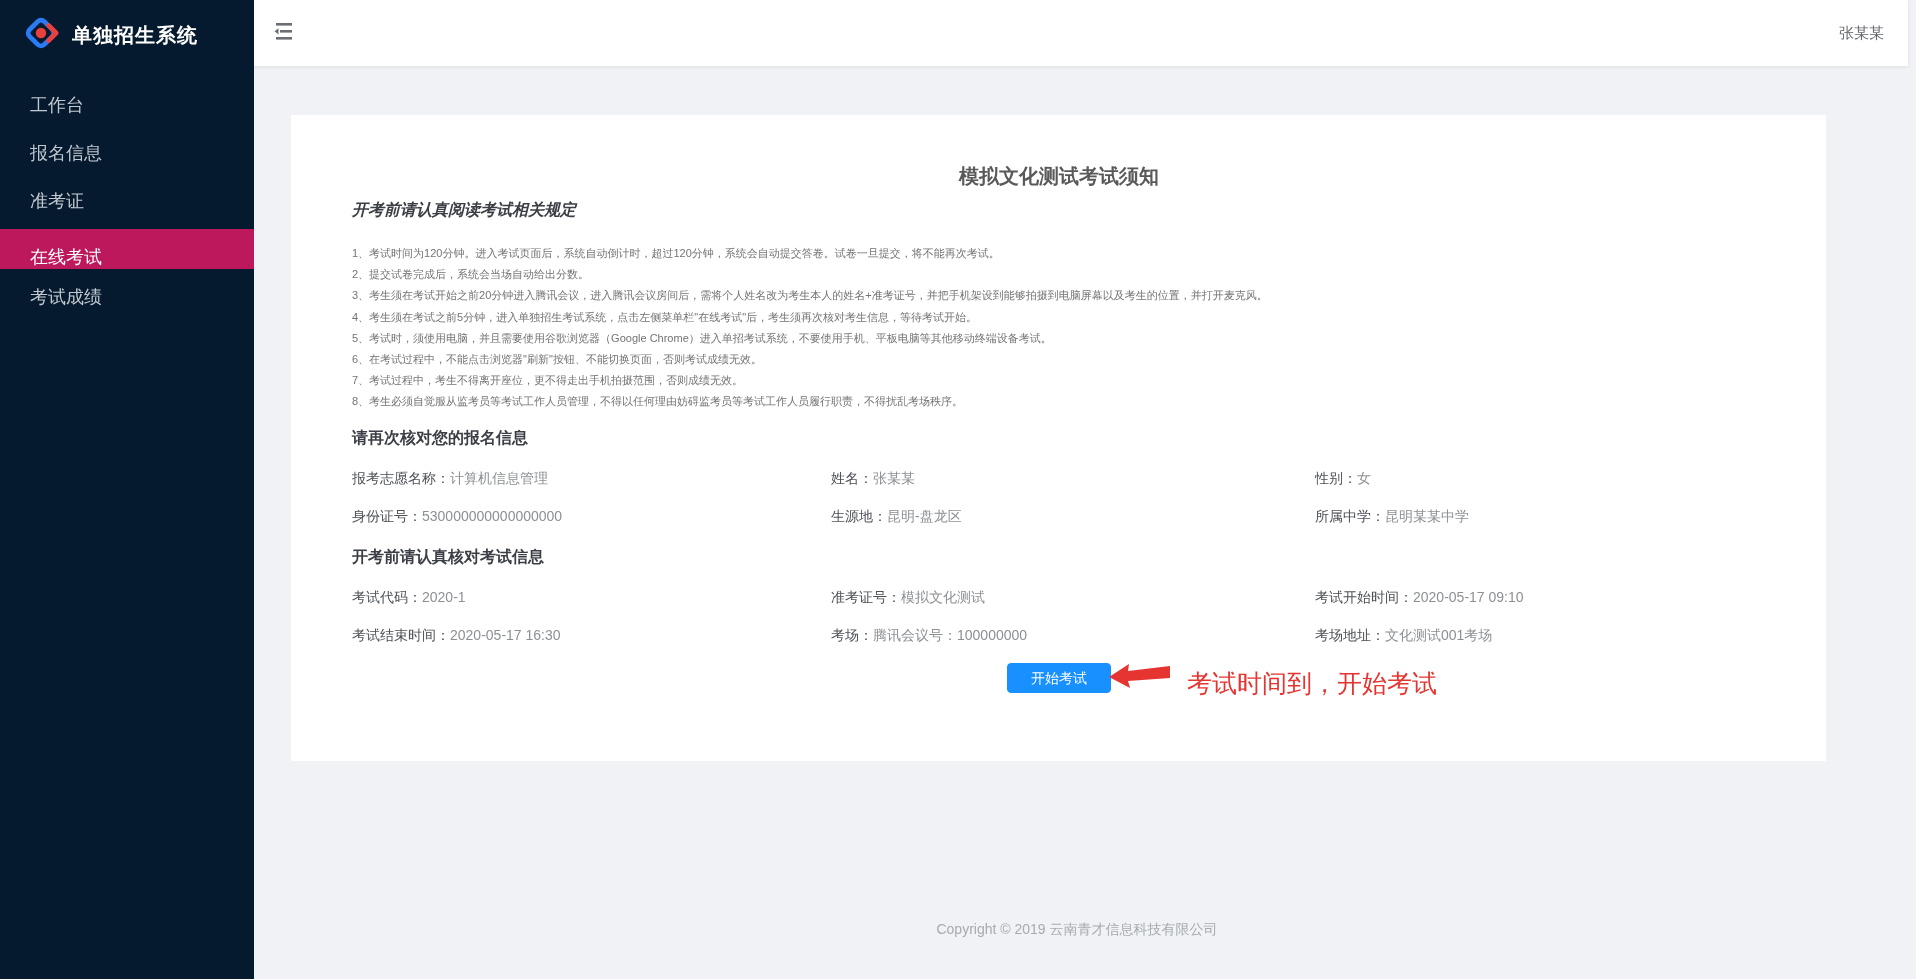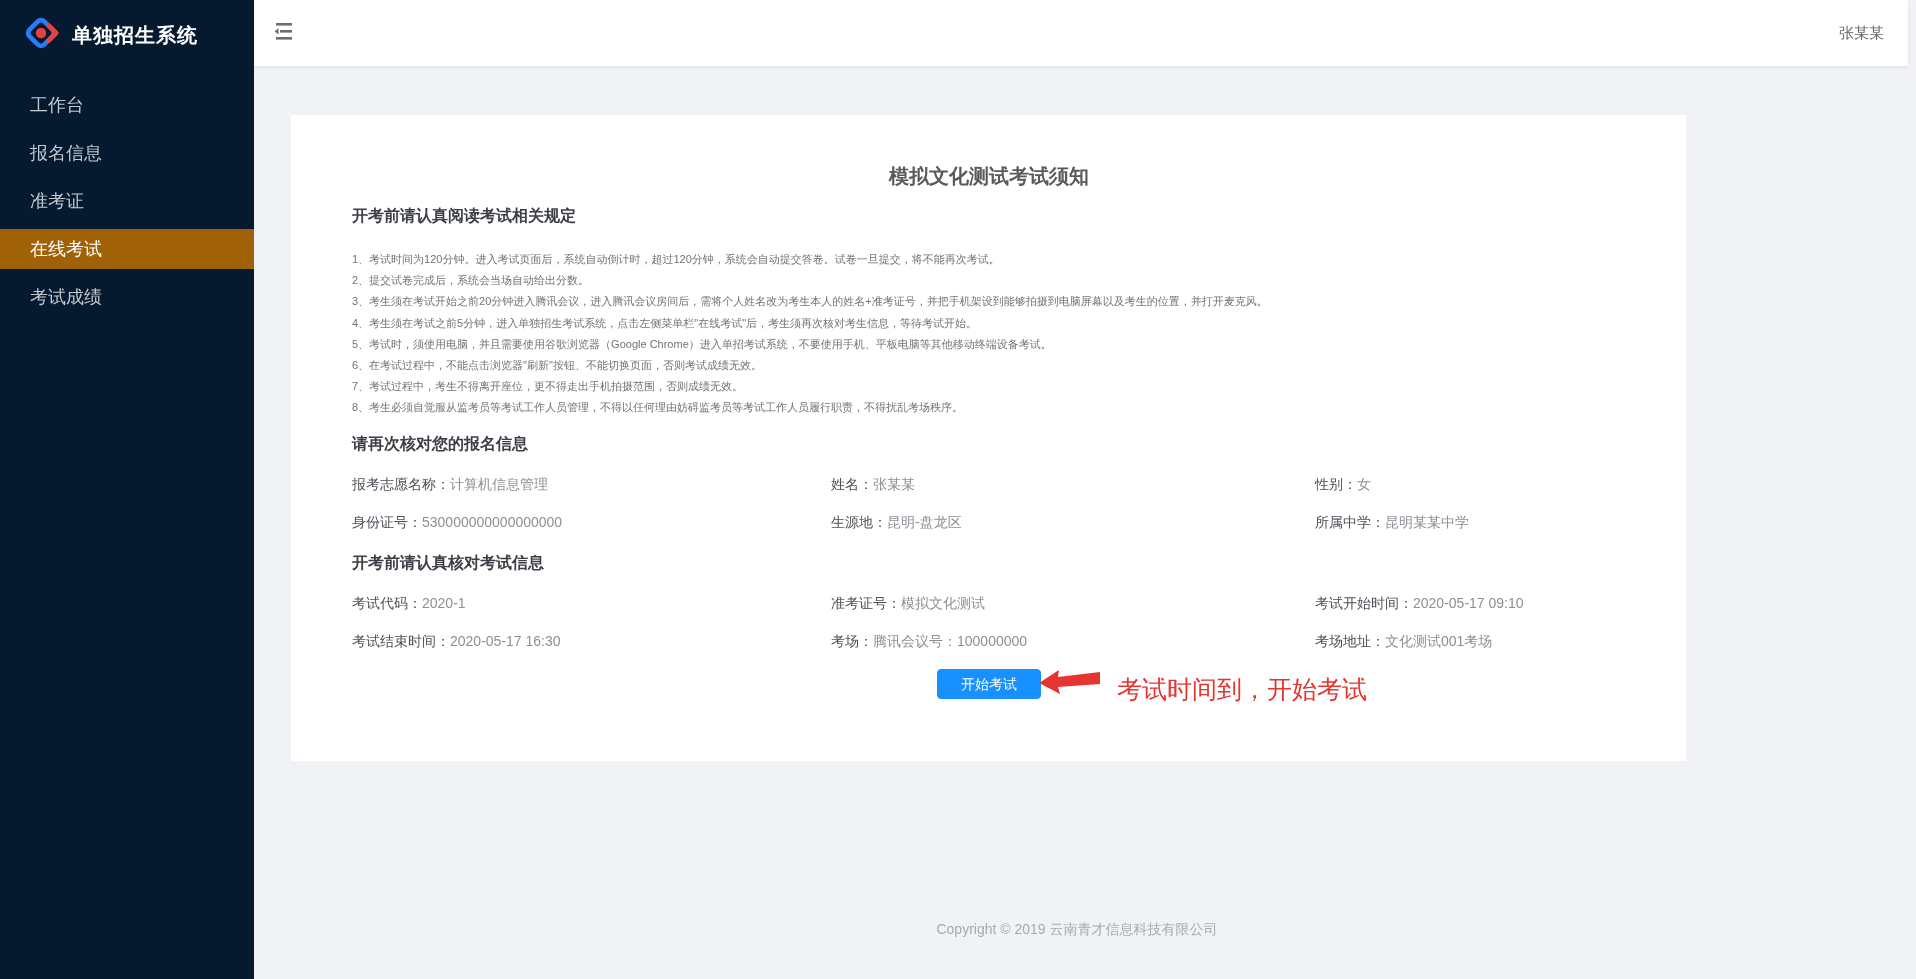--- a/index.html
+++ b/index.html
@@ -18,44 +18,44 @@
   }
   .logo-text {
     color: #ffffff; font-size: 20px; font-weight: bold; margin-left: 12px;
     letter-spacing: 1px;
   }
   .menu { margin-top: 15px; }
   .menu-item {
     height: 40px; margin-bottom: 8px; display: flex; align-items: center;
     padding-left: 30px; color: #c3c9d1; font-size: 18px; cursor: pointer;
   }
-  .menu-item.active { background: #a16207; color: #ffffff; }
+  .menu-item.active { background: #be185d; color: #ffffff; align-items: flex-end; }
   
   .main { position: absolute; left: 246px; top: 0; width: 1662px; height: 979px; }
   .header {
     height: 66px; background: #ffffff; display: flex; align-items: center;
     justify-content: space-between; padding: 0 14px 0 24px; position: relative;
     box-shadow: 0 1px 4px rgba(0,21,41,.08); z-index: 5;
   }
   .fold-btn { width: 28px; height: 28px; display: flex; align-items: center; justify-content: center; cursor: pointer; }
   .username { color: #666a70; font-size: 15px; padding: 0 10px; cursor: pointer; }
   
   .content { width: 100%; height: 913px; background: #f0f2f5; overflow: hidden; }
   .card {
-    width: 1395px; margin: 49px 0 0 45px; background: #ffffff;
+    width: 1535px; margin: 49px 0 0 45px; background: #ffffff;
     padding: 48px 60px 36px 61px; min-height: 646px;
   }
   .notice-title {
     text-align: center; font-size: 20px; font-weight: bold; color: #595959;
     line-height: 26px;
   }
   .section-heading {
     font-size: 16px; font-weight: bold; color: #3b3f45; line-height: 22px;
   }
-  .h-rules { margin-top: 16px; }
+  .h-rules { margin-top: 10px; font-style: italic; }
   .rules { list-style: none; margin-top: 22px; }
   .rules li { font-size: 11px; color: #737373; line-height: 21.2px; }
   .h-signup { margin-top: 14px; }
   .h-exam { margin-top: 21px; }
   .info-grid {
     display: grid; grid-template-columns: 479px 484px 1fr;
     row-gap: 21px; margin-top: 21px;
   }
   .field { font-size: 14px; line-height: 17px; }
   .field .lbl { color: #4d5157; }

